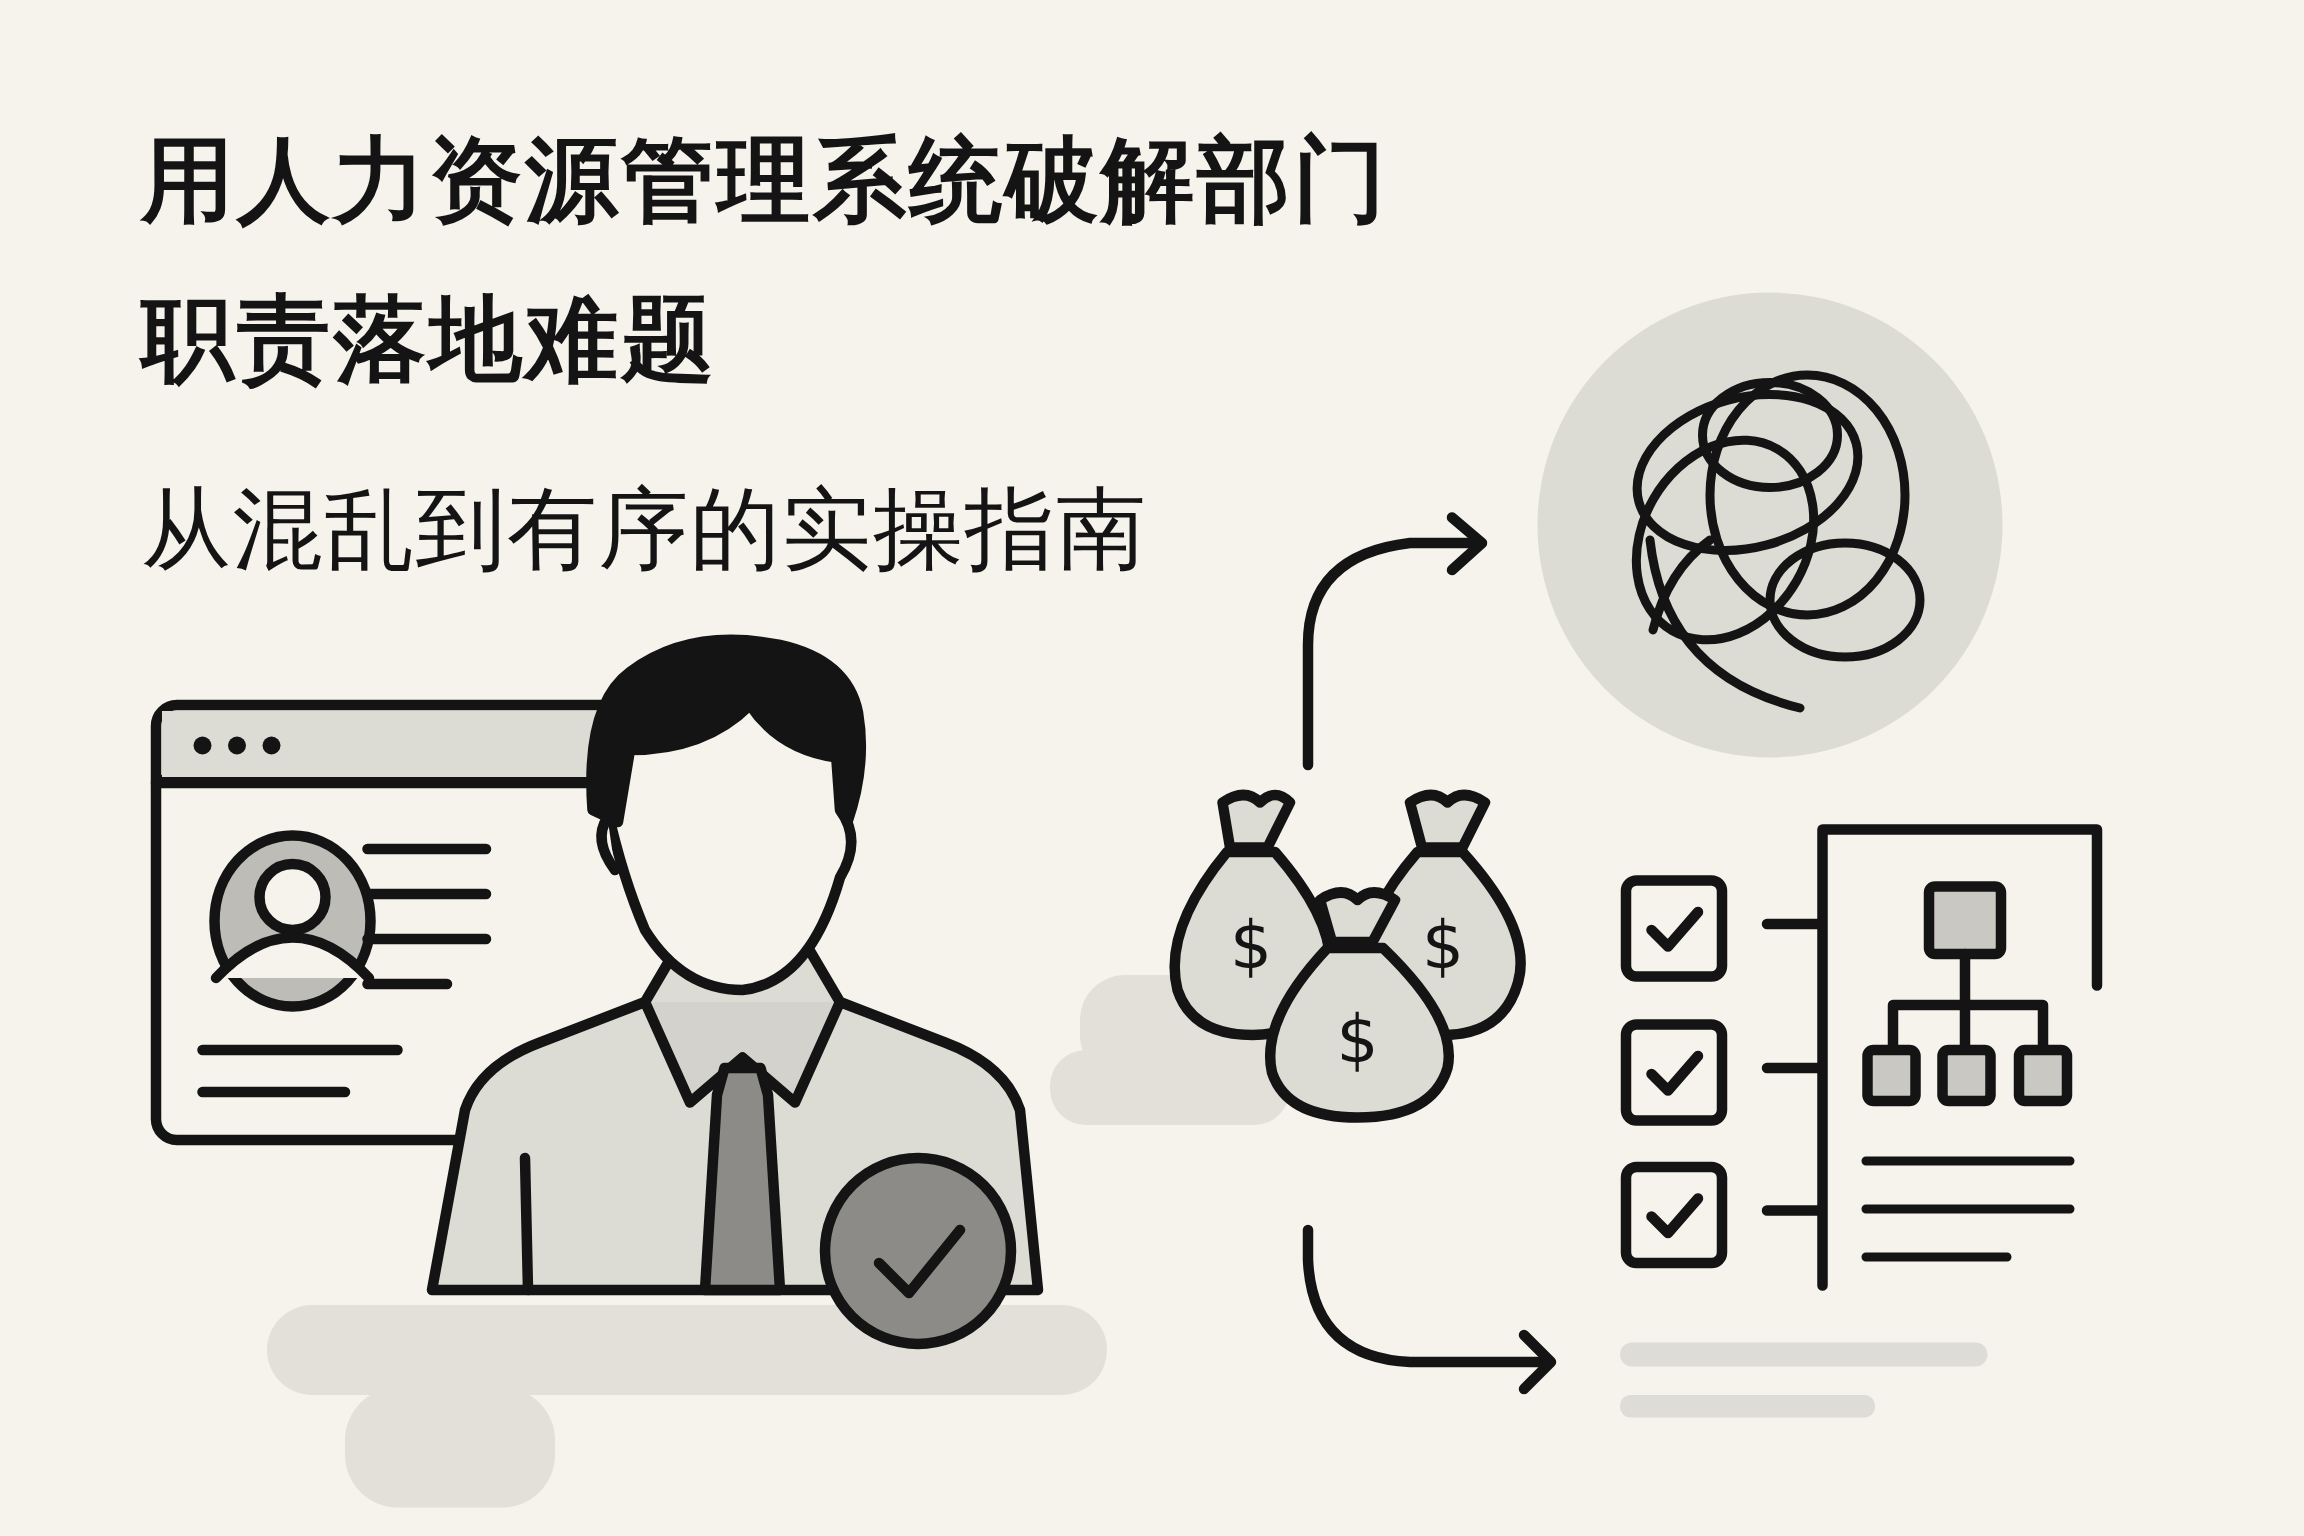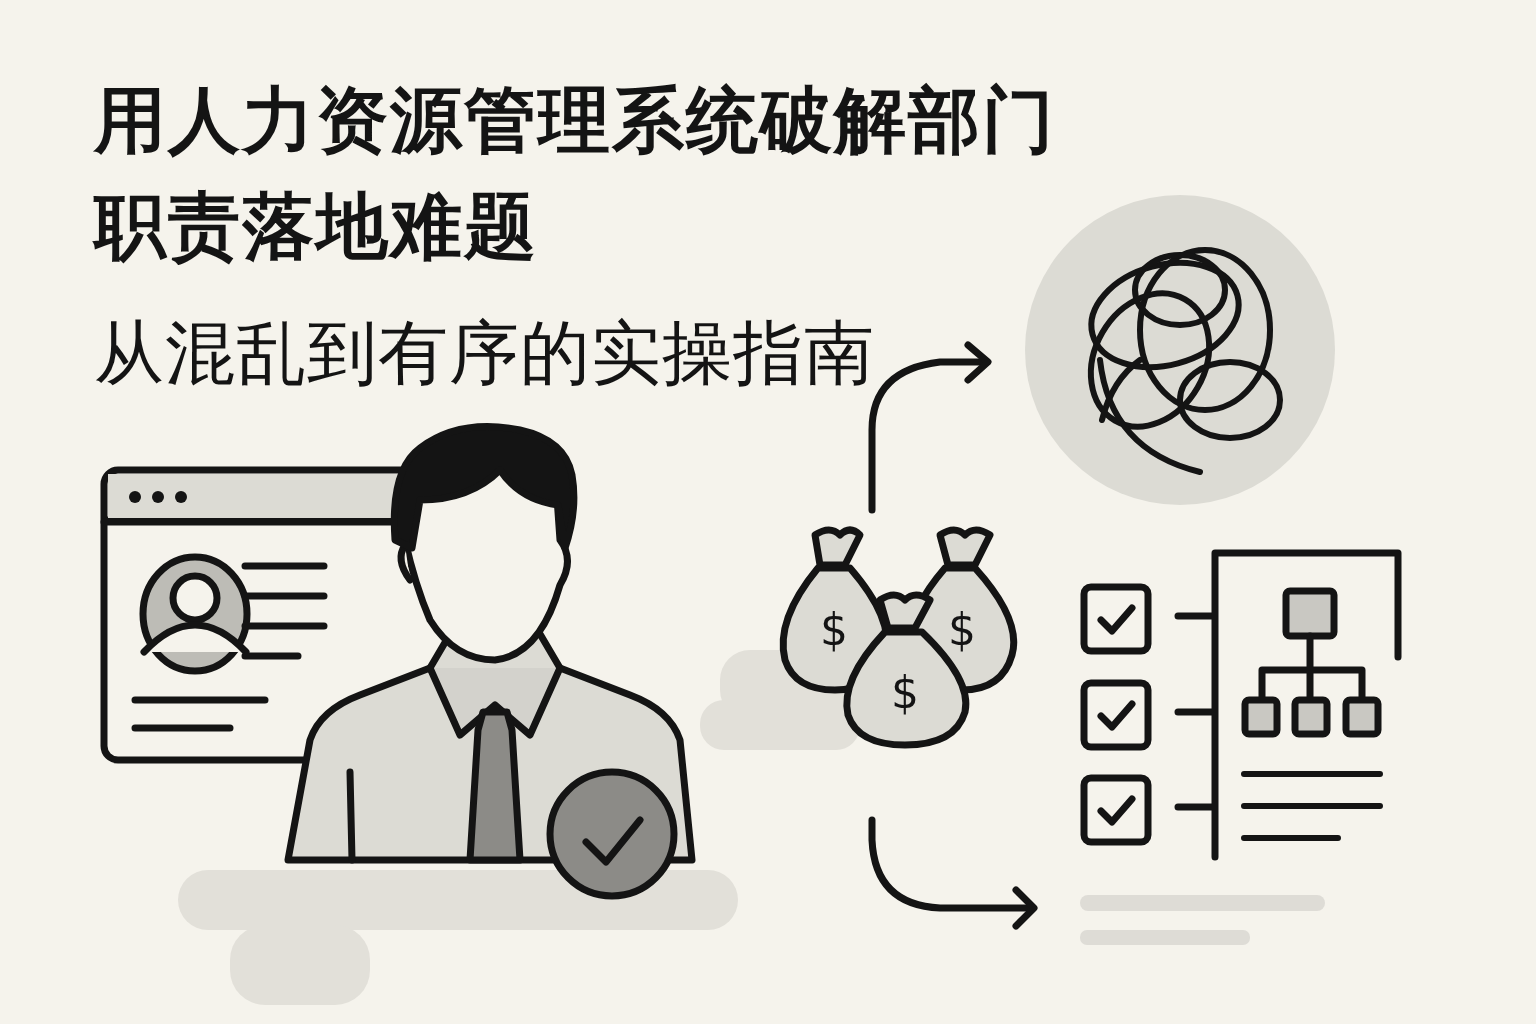--- a/index.html
+++ b/index.html
@@ -1,21 +1,21 @@
 <!DOCTYPE html>
 <html><head>
 <meta charset="utf-8">
 <style>
   html, body { margin:0; padding:0; }
   body { width:1536px; height:1024px; background:#f5f3ec; position:relative; overflow:hidden;
          font-family:"DejaVu Sans","Liberation Sans",sans-serif; color:#141414; }
-  .title-line { position:absolute; left:94px; font-weight:bold; font-size:72px; line-height:100px; letter-spacing:2px; white-space:nowrap; }
+  .title-line { position:absolute; left:94px; font-weight:bold; font-size:62px; line-height:100px; letter-spacing:2px; white-space:nowrap; }
   #t1 { top:70px; }
   #t2 { top:176px; }
-  .subtitle { position:absolute; left:94px; top:318px; font-size:70px; line-height:70px; white-space:nowrap; letter-spacing:1px; }
+  .subtitle { position:absolute; left:94px; top:318px; font-size:60px; line-height:70px; white-space:nowrap; letter-spacing:1px; }
   svg.art { position:absolute; left:0; top:0; }
 </style>
 </head>
 <body>
 
 <div class="title-line" id="t1">用人力资源管理系统破解部门</div>
 <div class="title-line" id="t2">职责落地难题</div>
 <div class="subtitle">从混乱到有序的实操指南</div>
 
 <svg class="art" width="1536" height="1024" viewBox="0 0 1536 1024">

